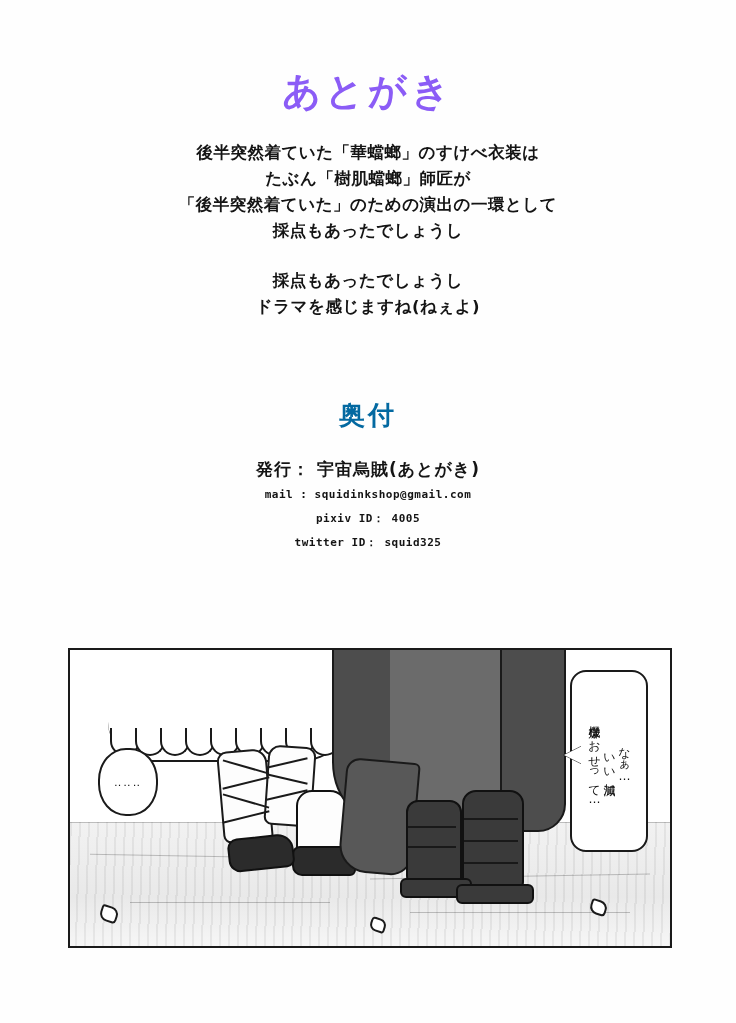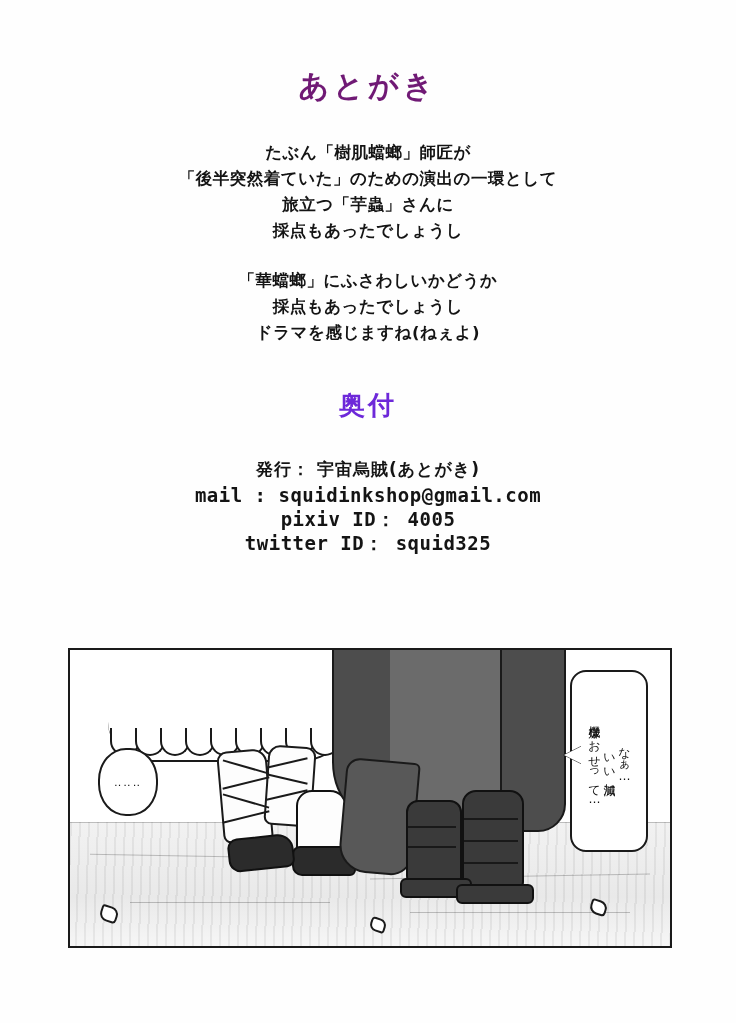--- a/index.html
+++ b/index.html
@@ -23,24 +23,24 @@
     background: #fefefe;
   }
 
   
   .afterword-title {
     position: absolute;
     top: 66px;
     left: 0;
     width: 736px;
     text-align: center;
-    font-size: 30px;
+    font-size: 38px;
     font-weight: bold;
     letter-spacing: 4px;
-    color: #701a75;
+    color: #8b5cf6;
   }
 
   .afterword-body {
     position: absolute;
     top: 140px;
     left: 0;
     width: 736px;
     text-align: center;
     font-size: 16.5px;
     line-height: 26px;
@@ -52,28 +52,28 @@
     margin-top: 24px;
   }
   .afterword-body .ln {
     display: block;
     white-space: nowrap;
   }
 
   
   .colophon-title {
     position: absolute;
-    top: 388px;
+    top: 398px;
     left: 0;
     width: 736px;
     text-align: center;
     font-size: 26px;
     font-weight: bold;
     letter-spacing: 3px;
-    color: #6d28d9;
+    color: #0369a1;
   }
 
   .colophon-body {
     position: absolute;
     top: 455px;
     left: 0;
     width: 736px;
     text-align: center;
     color: #141414;
   }
@@ -87,21 +87,21 @@
     line-height: 24px;
   }
   .row-publisher {
     font-size: 17px;
     font-weight: bold;
     line-height: 28px;
     letter-spacing: 1px;
   }
   .row-mono {
     font-family: "DejaVu Sans Mono", monospace;
-    font-size: 19px;
+    font-size: 11px;
     line-height: 24px;
     font-weight: bold;
     letter-spacing: 0.5px;
   }
   .row-date {
     margin-top: 22px;
     font-family: "DejaVu Sans Mono", monospace;
     font-size: 15px;
     font-weight: bold;
     line-height: 26px;
@@ -320,27 +320,26 @@
 </style>
 </head>
 <body>
 
 <div class="page">
 
   <div class="afterword-title">あとがき</div>
 
   <div class="afterword-body">
     <div class="para">
+      <span class="ln">後半突然着ていた「華蟷螂」のすけべ衣装は</span>
       <span class="ln">たぶん「樹肌蟷螂」師匠が</span>
       <span class="ln">「後半突然着ていた」のための演出の一環として</span>
-      <span class="ln">旅立つ「芋蟲」さんに</span>
       <span class="ln">採点もあったでしょうし</span>
     </div>
     <div class="para">
-      <span class="ln">「華蟷螂」にふさわしいかどうか</span>
       <span class="ln">採点もあったでしょうし</span>
       <span class="ln">ドラマを感じますね(ねぇよ)</span>
     </div>
   </div>
 
   <div class="colophon-title">奥付</div>
 
   <div class="colophon-body">
     <span class="row row-publisher">発行： 宇宙烏賊(あとがき)</span>
     <span class="row row-mono">mail : squidinkshop@gmail.com</span>

